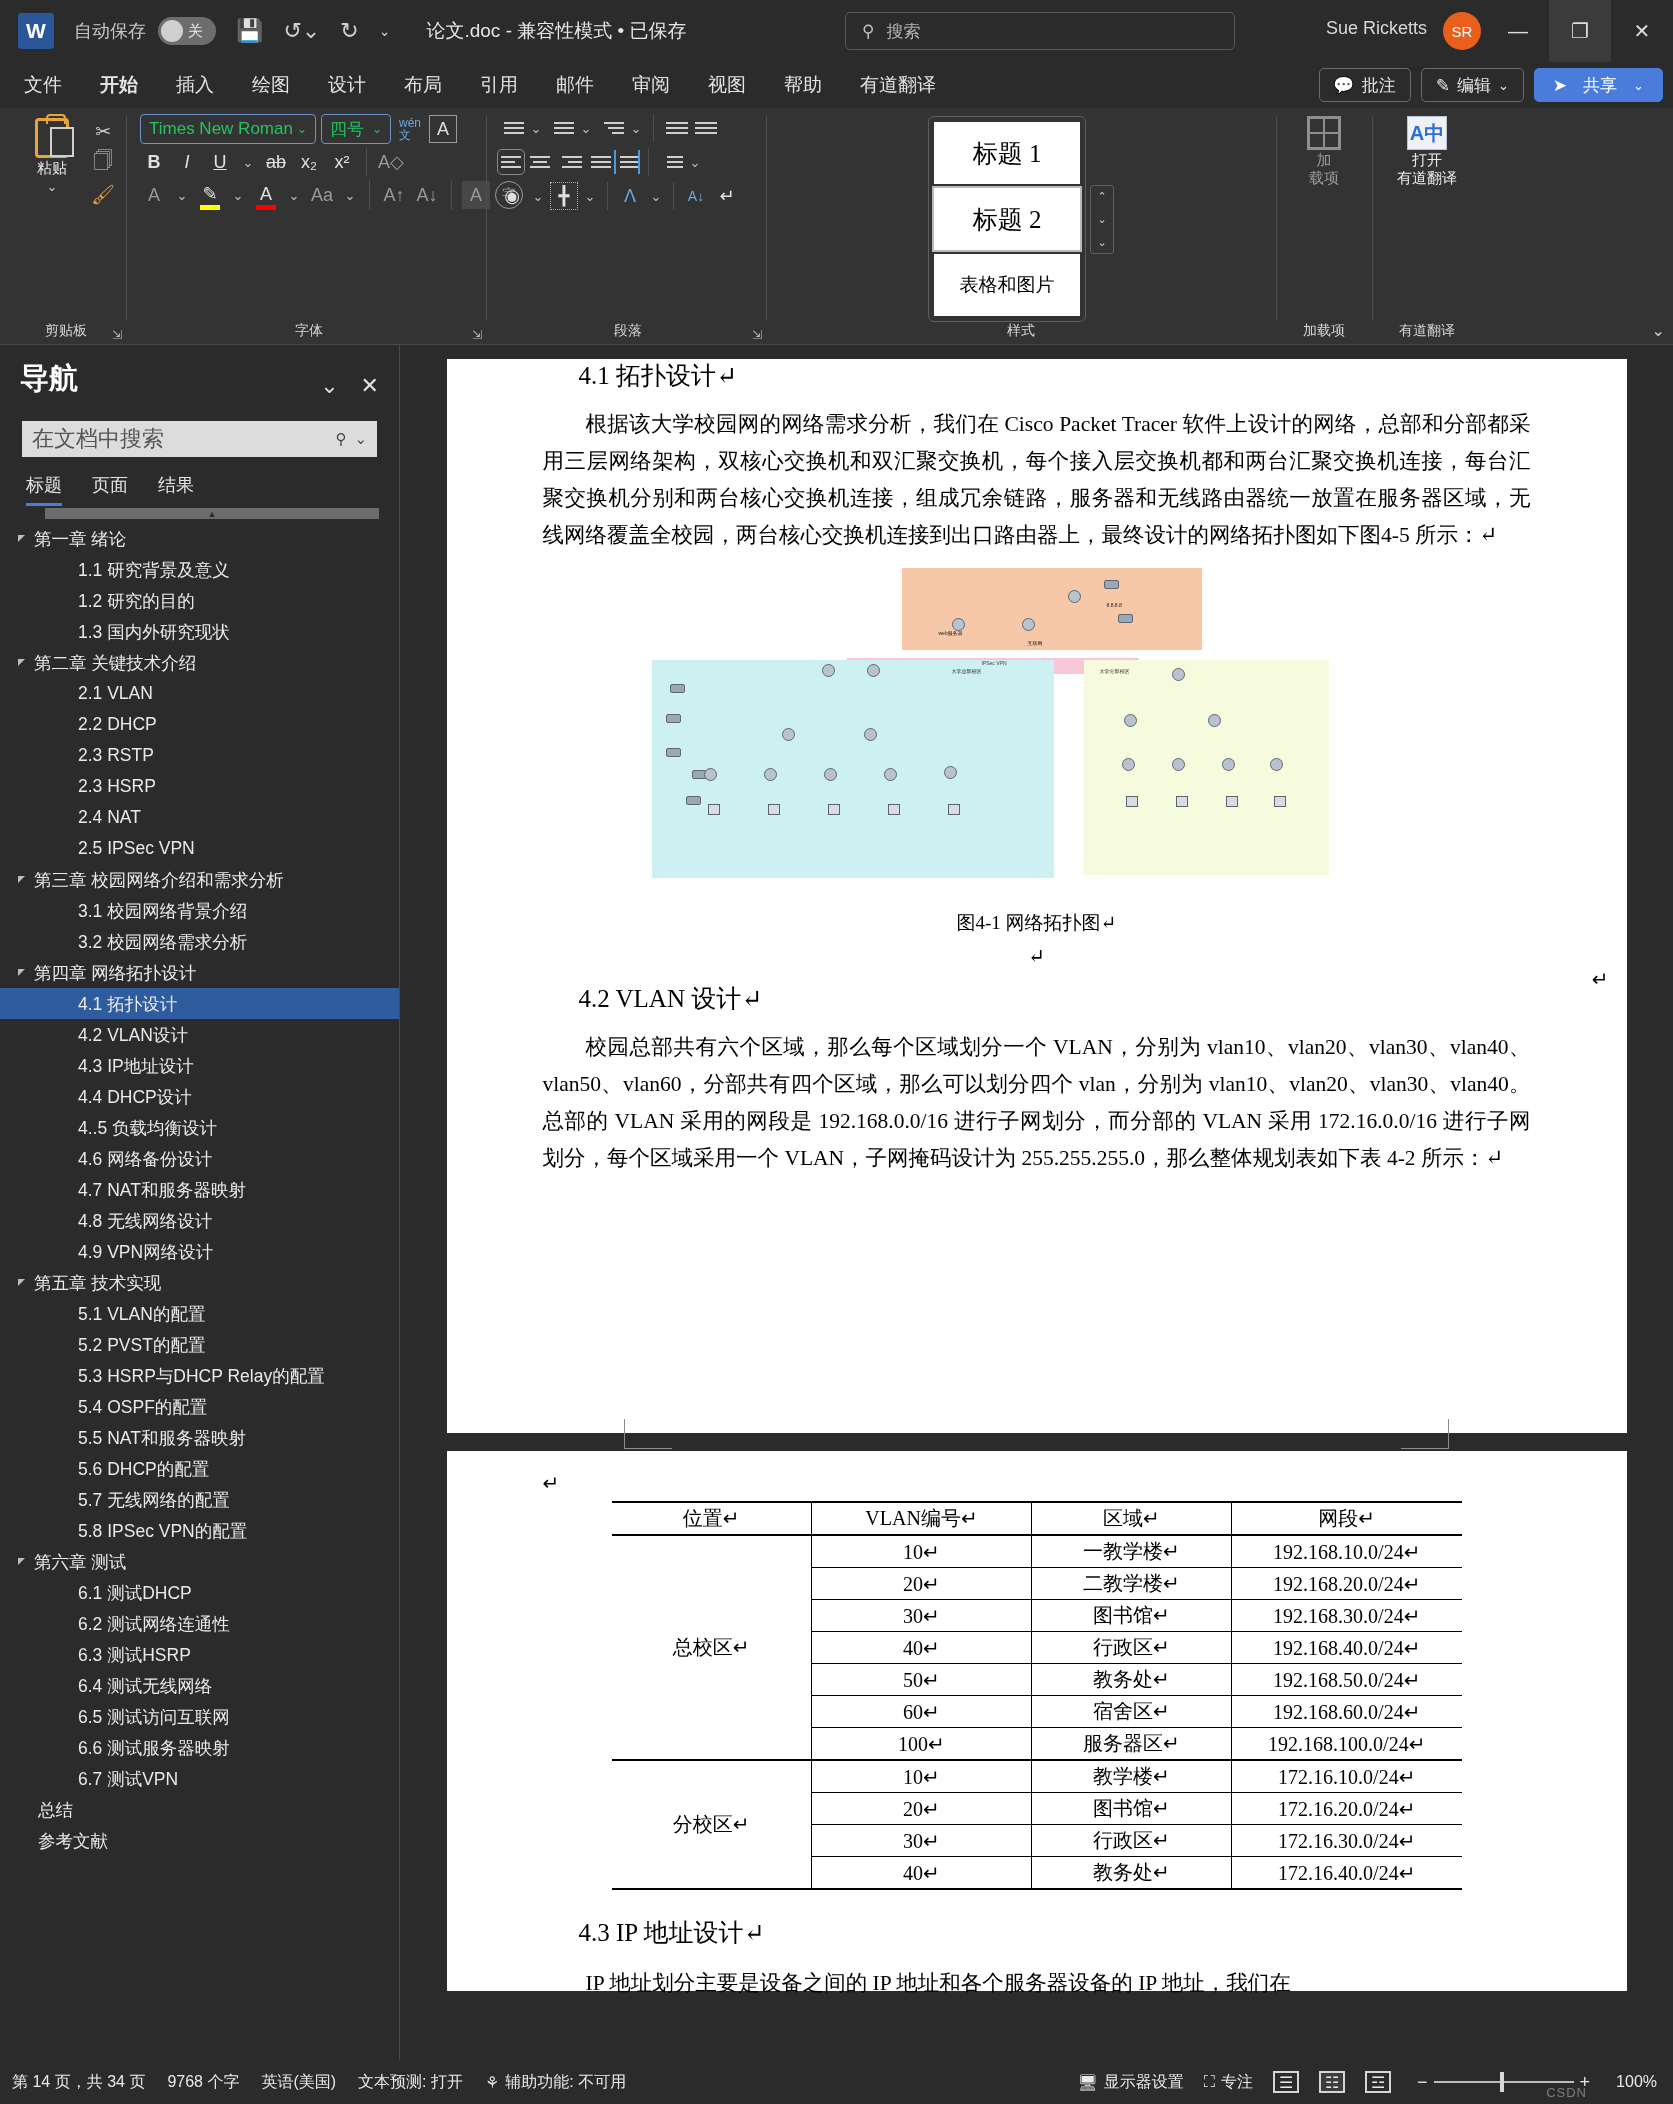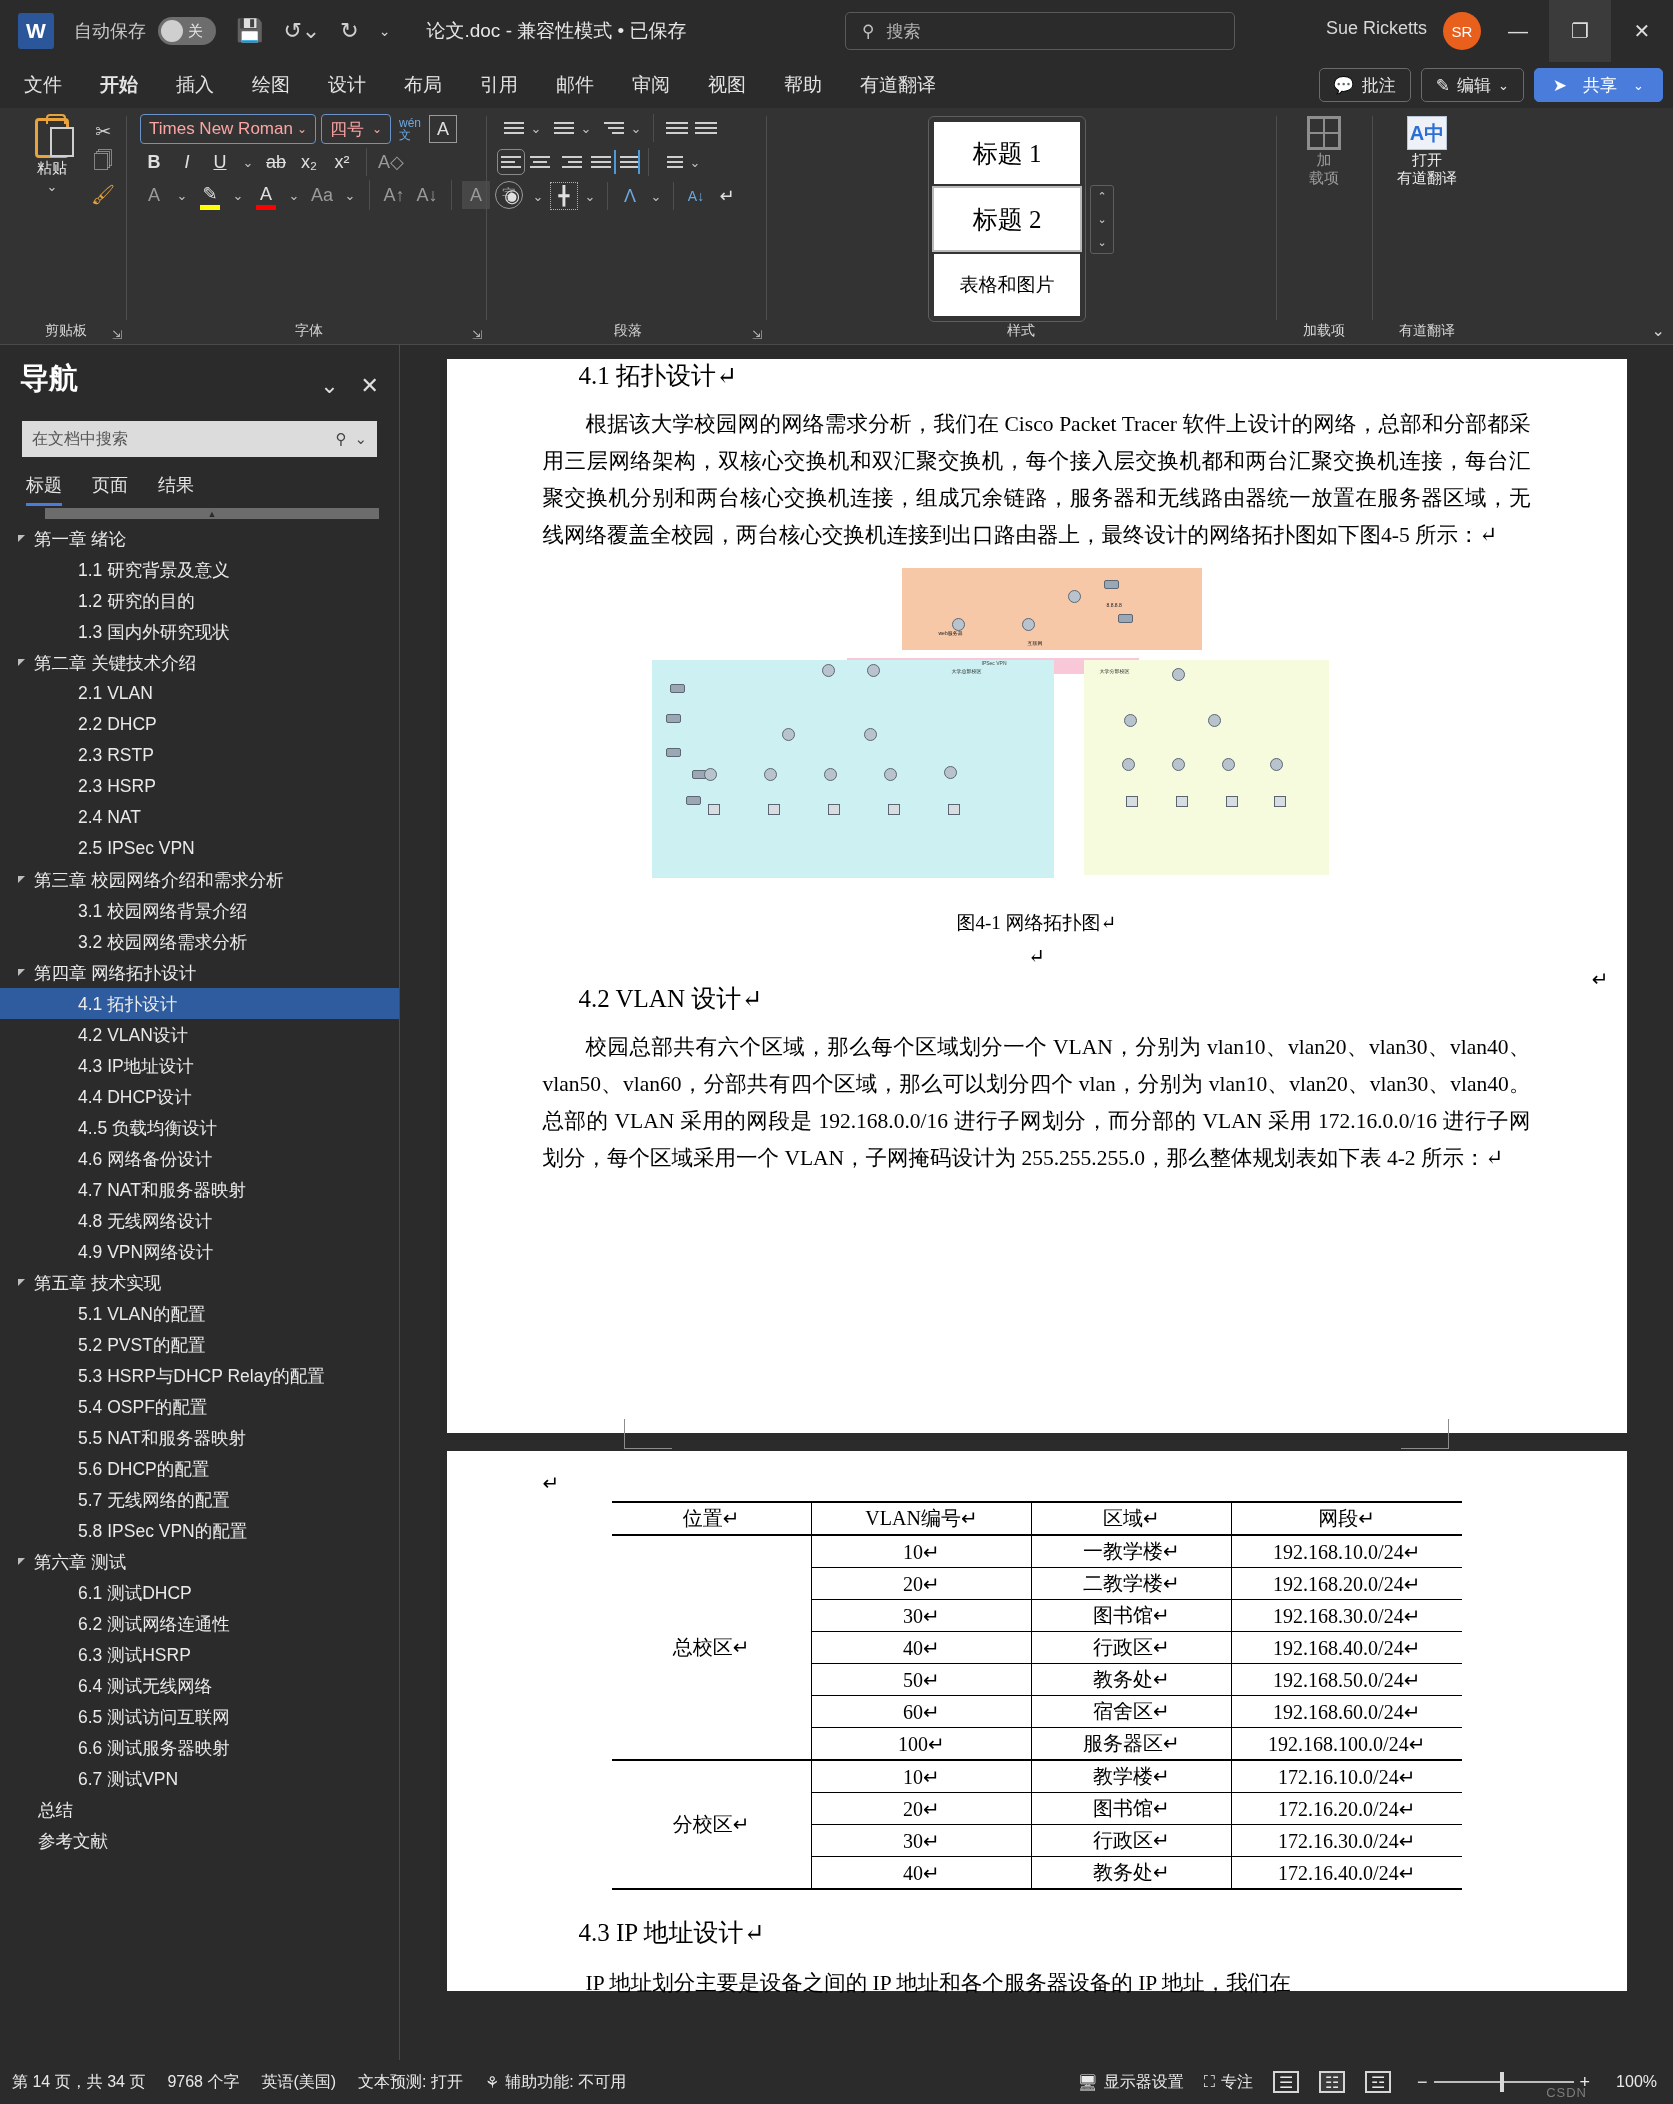--- a/index.html
+++ b/index.html
@@ -51,21 +51,21 @@
   .gbody { display:flex; align-items:flex-start; gap:4px; flex:1; padding-top:2px;}
   .dlg { position:absolute; right:4px; bottom:2px; color:#bdbdbd; font-size:12px; }
 
   .pastebtn { width:70px; display:flex; flex-direction:column; align-items:center; color:#e6e6e6; font-size:15px; gap:1px;}
   .clipicon { width:34px; height:40px; border:3px solid #e8a33d; border-radius:4px; position:relative; margin-top:2px;}
   .clipicon:before { content:""; position:absolute; left:8px; top:-7px; width:16px; height:8px; border:2px solid #e8a33d; border-bottom:none; border-radius:4px 4px 0 0;}
   .clipicon:after { content:""; position:absolute; left:12px; top:6px; width:20px; height:26px; background:#333; border:2px solid #cfcfcf; }
   .smallicons { display:flex; flex-direction:column; gap:4px; color:#cfcfcf; font-size:19px; align-items:center; padding-top:4px;}
 
   .fontrow { display:flex; align-items:center; gap:5px; }
-  .fontbox { height:30px; border:1px solid #6b93c9; border-radius:4px; background:#333; color:#fca5a5;
+  .fontbox { height:30px; border:1px solid #6b93c9; border-radius:4px; background:#333; color:#22c55e;
      font-size:17px; display:flex; align-items:center; padding:0 8px; justify-content:space-between; }
   .fontname { width:176px; } .fontsize { width:70px; }
   .fbtn { min-width:28px; height:28px; display:flex; align-items:center; justify-content:center;
      color:#e0e0e0; font-size:18px; }
   .fbtn.sm { min-width:18px; font-size:13px; color:#c4c4c4; }
   .fbtn.gray { color:#9a9a9a; }
   .underbar { width:20px; height:5px; margin-top:-3px; }
 
   .prow { display:flex; align-items:center; gap:3px; }
   .pbtn { width:26px; height:24px; display:flex; flex-direction:column; justify-content:center;
@@ -93,21 +93,21 @@
   .main { flex:1; display:flex; min-height:0; background:#2b2b2b; }
 
   
   .navpane { width:400px; flex:0 0 400px; background:#2b2b2b; border-right:1px solid #4a4a4a;
      display:flex; flex-direction:column; padding:0 0 0 0; }
   .navhead { display:flex; align-items:flex-end; padding:14px 20px 6px 20px; }
   .navtitle { color:#fff; font-size:29px; font-weight:bold; flex:1; }
   .navhead .ic { color:#e0e0e0; font-size:22px; margin-left:22px; }
   .navsearch { margin:16px 22px 0 22px; height:36px; background:#dcdcdc; display:flex; align-items:center;
      padding:0 10px; }
-  .navsearch .ph { color:#555; font-size:16px; flex:1; }
+  .navsearch .ph { color:#555; font-size:22px; flex:1; }
   .navsearch .ic { color:#444; font-size:15px; margin-left:8px; }
   .navtabs { display:flex; gap:30px; padding:16px 26px 0 26px; }
   .navtab { color:#e5e5e5; font-size:18px; padding-bottom:9px; position:relative; }
   .navtab.active:after { content:""; position:absolute; left:0; right:0; bottom:0; height:3px; background:#4a7ddb; }
   .navscroll-top { margin:2px 20px 2px 45px; height:11px; background:#6c6c6c;
      display:flex; align-items:center; justify-content:center; color:#2b2b2b; font-size:9px; }
   .navlist { flex:1; overflow:hidden; padding:2px 0 0 0; position:relative; }
   .navitem { display:flex; align-items:center; height:31px; color:#eaeaea; font-size:17.5px; white-space:nowrap; }
   .navitem.lvl1 { padding-left:38px; }
   .navitem.lvl2 { padding-left:78px; }

